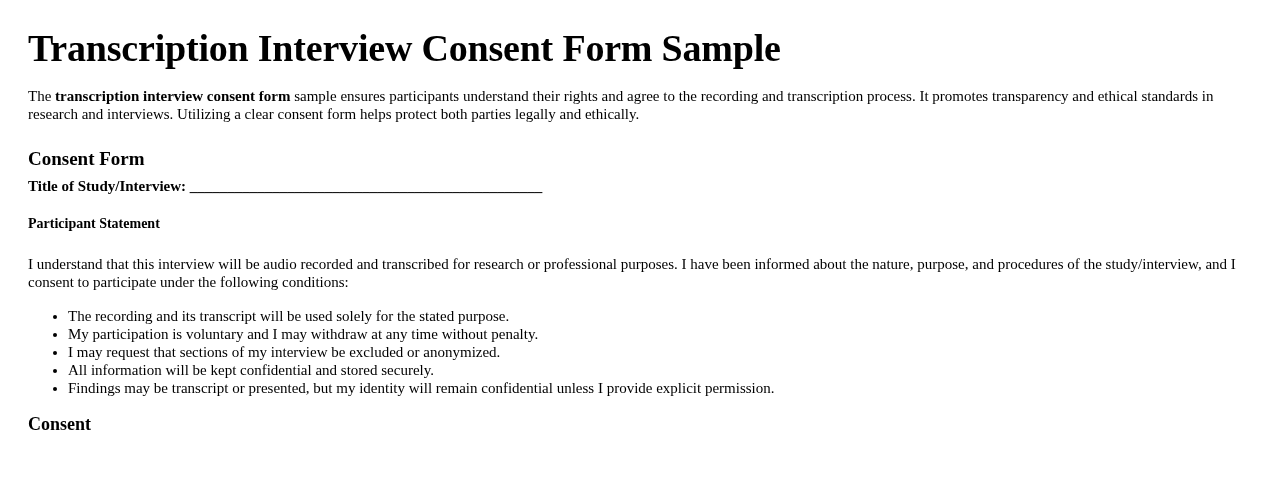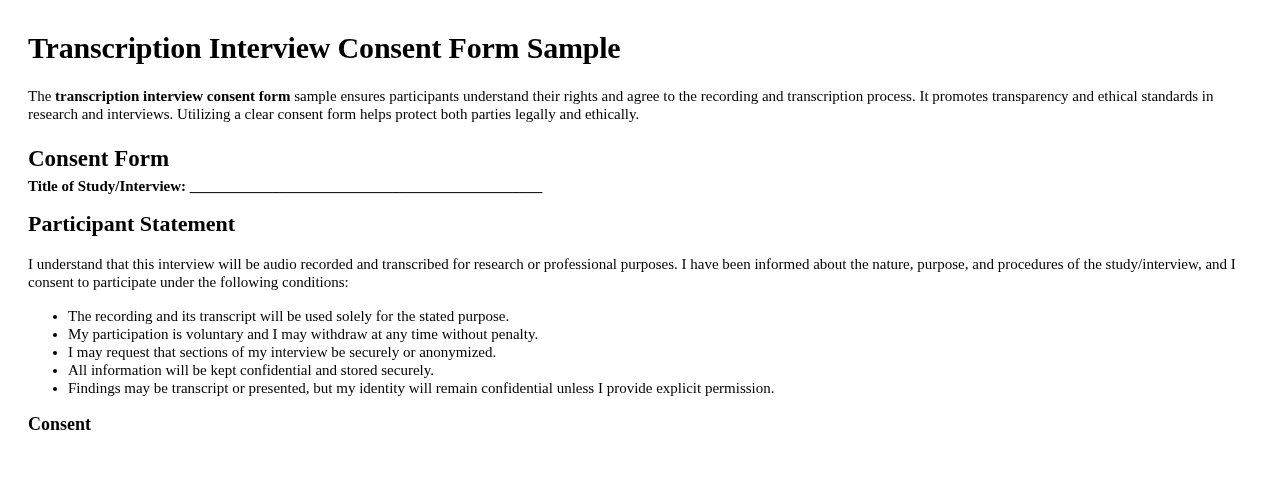--- a/index.html
+++ b/index.html
@@ -13,43 +13,43 @@
       height: 501px;
       overflow: hidden;
       font-family: "Liberation Serif", "DejaVu Serif", serif;
       font-size: 15px;
       line-height: 18px;
     }
     .page {
       padding: 0 28px;
     }
     h1 {
-      font-size: 30px;
+      font-size: 38px;
       font-weight: bold;
       margin: 30px 0 0 0;
       line-height: 36px;
       letter-spacing: -0.2px;
     }
     p.intro {
       margin: 21px 0 0 0;
     }
     h2 {
-      font-size: 23px;
+      font-size: 19px;
       font-weight: bold;
       margin: 22px 0 0 0;
       line-height: 28px;
     }
     .field {
       margin: 17px 0 0 0;
       font-weight: bold;
       white-space: nowrap;
     }
     .field.first { margin-top: 4px; }
     h3 {
-      font-size: 22px;
+      font-size: 14px;
       font-weight: bold;
       margin: 18px 0 0 0;
       line-height: 22px;
     }
     p.statement {
       margin: 20px 0 0 0;
     }
     ul.conditions {
       margin: 16px 0 0 0;
       padding-left: 40px;
@@ -82,20 +82,20 @@
 
 
 
   <h3>Participant Statement</h3>
 
   <p class="statement">I understand that this interview will be audio recorded and transcribed for research or professional purposes. I have been informed about the nature, purpose, and procedures of the study/interview, and I consent to participate under the following conditions:</p>
 
   <ul class="conditions">
     <li>The recording and its transcript will be used solely for the stated purpose.</li>
     <li>My participation is voluntary and I may withdraw at any time without penalty.</li>
-    <li>I may request that sections of my interview be securely or anonymized.</li>
+    <li>I may request that sections of my interview be excluded or anonymized.</li>
     <li>All information will be kept confidential and stored securely.</li>
     <li>Findings may be transcript or presented, but my identity will remain confidential unless I provide explicit permission.</li>
   </ul>
 
   <div class="next-heading">Consent</div>
 
 </div>
 
 </body></html>

